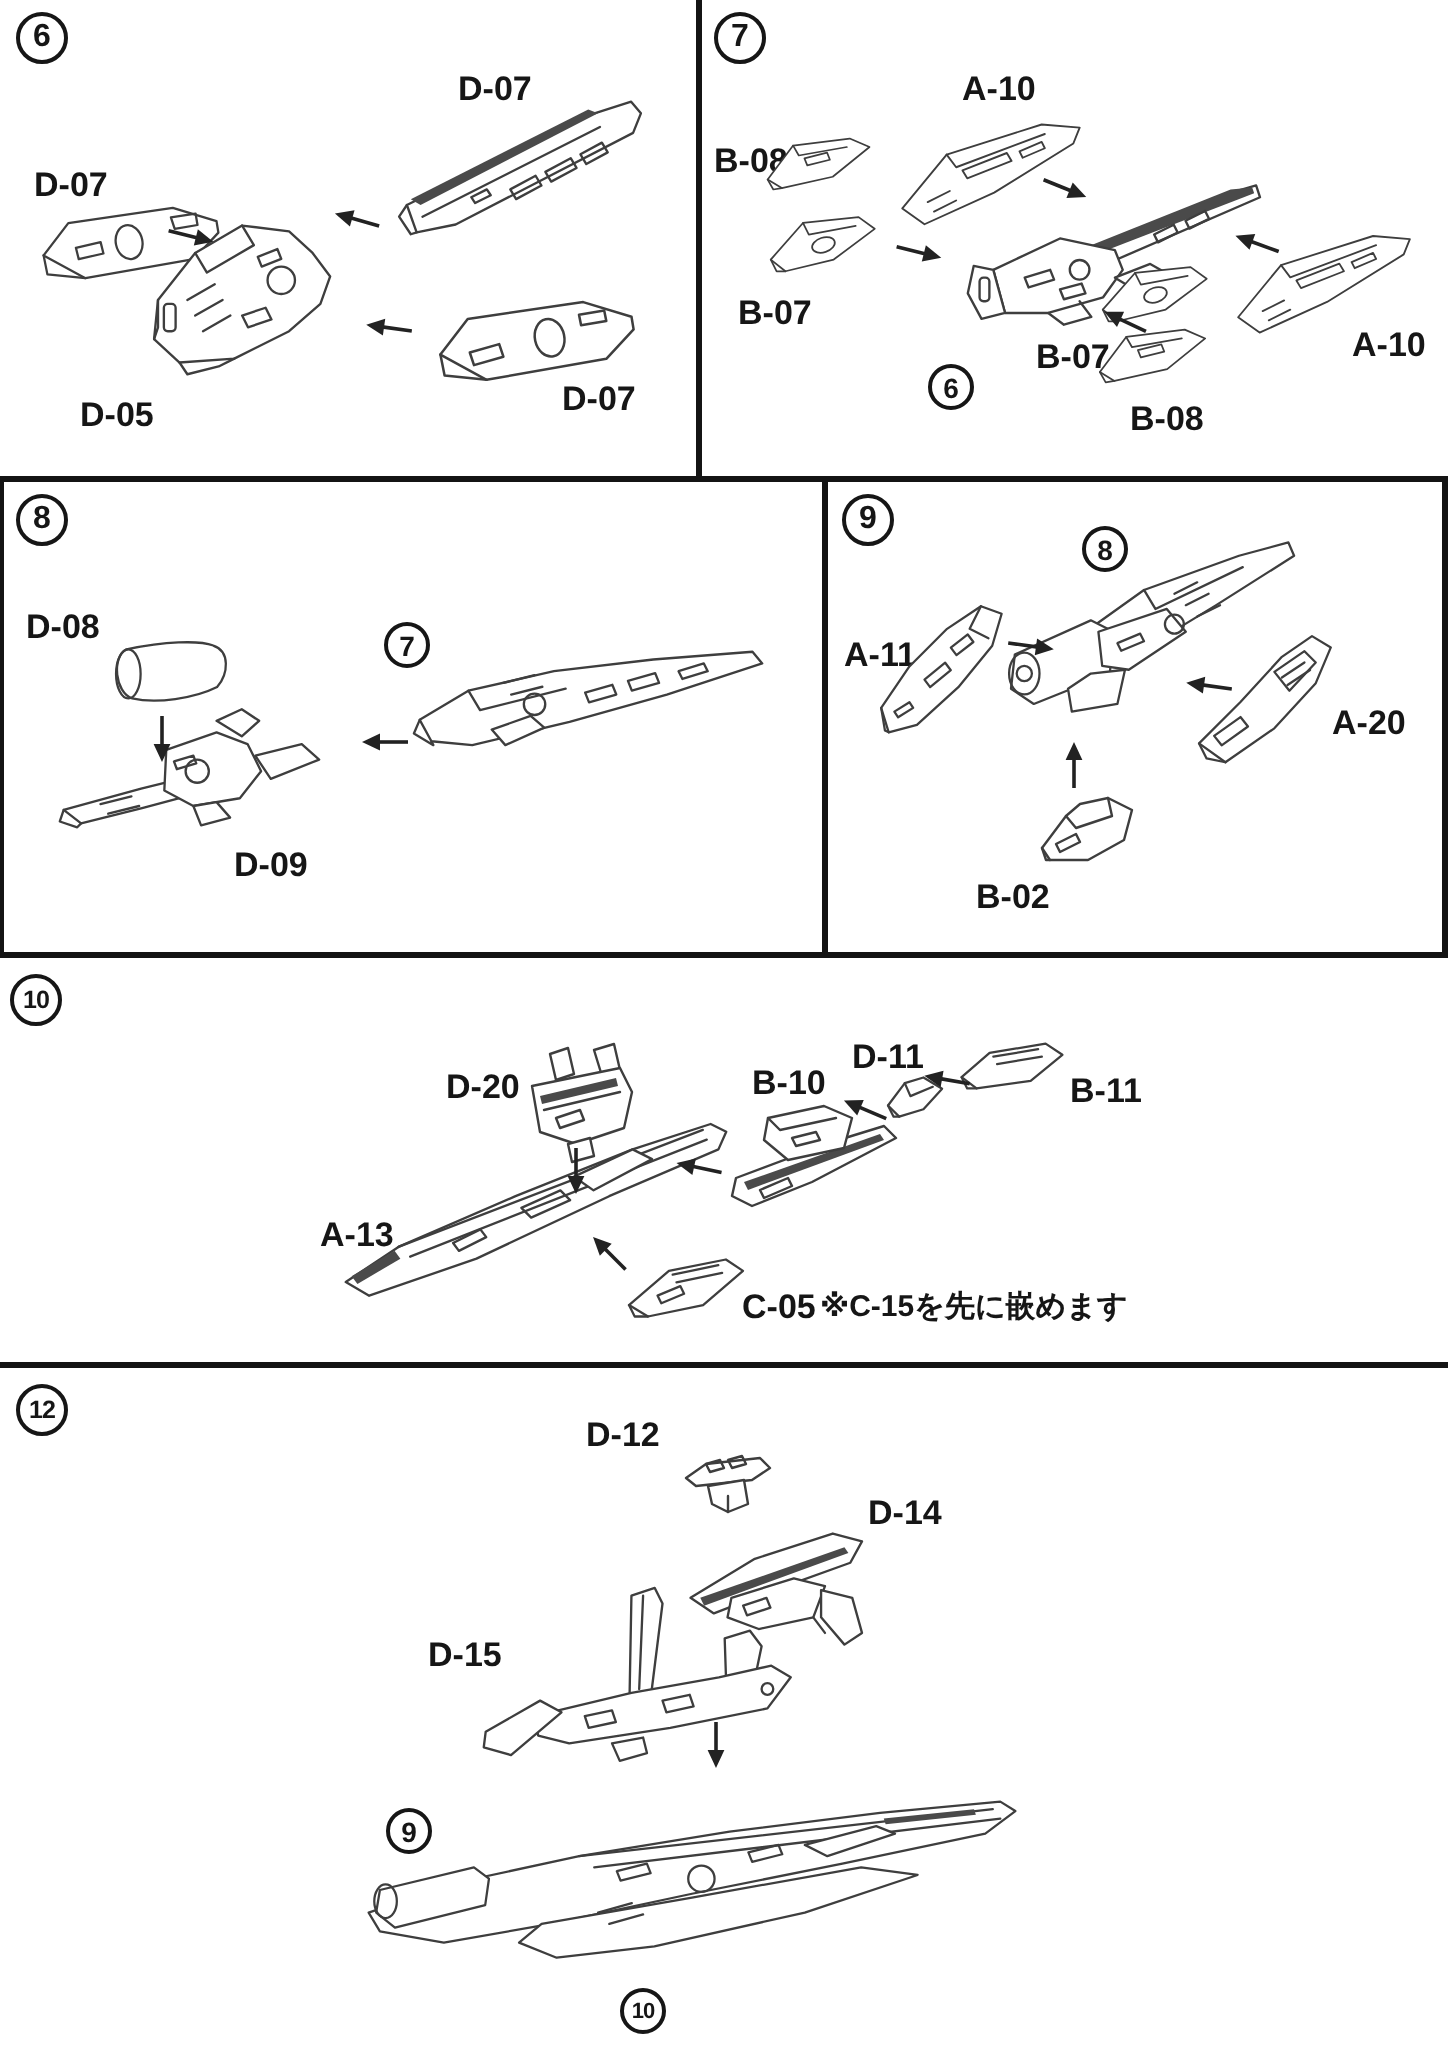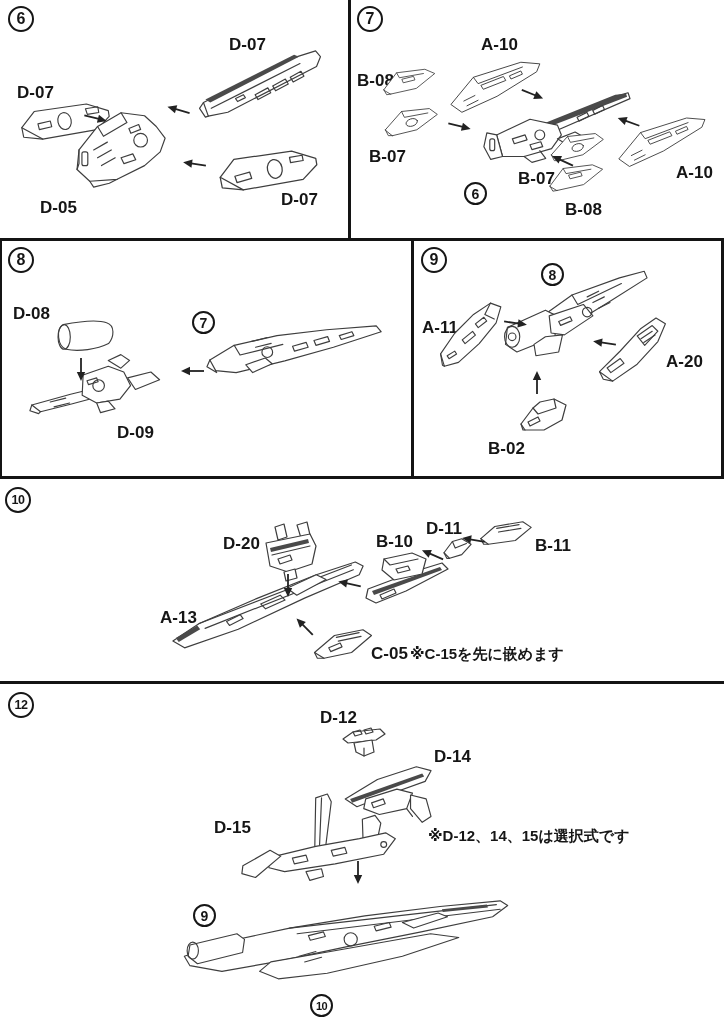--- a/index.html
+++ b/index.html
@@ -375,24 +375,23 @@
         <path d="M25,6 L16,1.8 L16,10.2 Z" fill="#222"></path>
       </svg>
     <svg class="arr" style="left:292px;top:142px;transform:rotate(225deg)" width="26" height="12" viewBox="0 0 26 12">
         <path d="M2,6 H17" stroke="#222" stroke-width="1.8" fill="none"></path>
         <path d="M25,6 L16,1.8 L16,10.2 Z" fill="#222"></path>
       </svg>
   </div>
 
   <div class="panel" style="left:0;top:684px;width:724px;height:340px">
     <div class="step two" style="left:8px;top:8px">12</div>
-    <span class="lbl" style="left:320px;top:25px">D-12</span>
+    <span class="lbl" style="left:293px;top:25px">D-12</span>
     <span class="lbl" style="left:434px;top:64px">D-14</span>
     <span class="lbl" style="left:214px;top:135px">D-15</span>
-    <span class="note" style="left:428px;top:144px">※D-12、14、15は選択式です</span>
     <div class="ref" style="left:193px;top:220px">9</div>
     <div class="ref two" style="left:310px;top:310px">10</div>
 
     <svg class="part" style="left:338px;top:42px" width="50" height="34" viewBox="0 0 50 34">
       <path d="M5,13 L15,6 L42,3 L47,8 L38,14 L10,17 Z"></path>
       <path class="ln" d="M15,6 l7,-2 l2,4 l-7,2 Z M26,4 l7,-2 l2,4 l-7,2 Z"></path>
       <path d="M16,17 L34,14 L36,26 L26,30 L18,26 Z"></path>
       <path class="ln" d="M26,30 l0,-8"></path>
     </svg>
 

